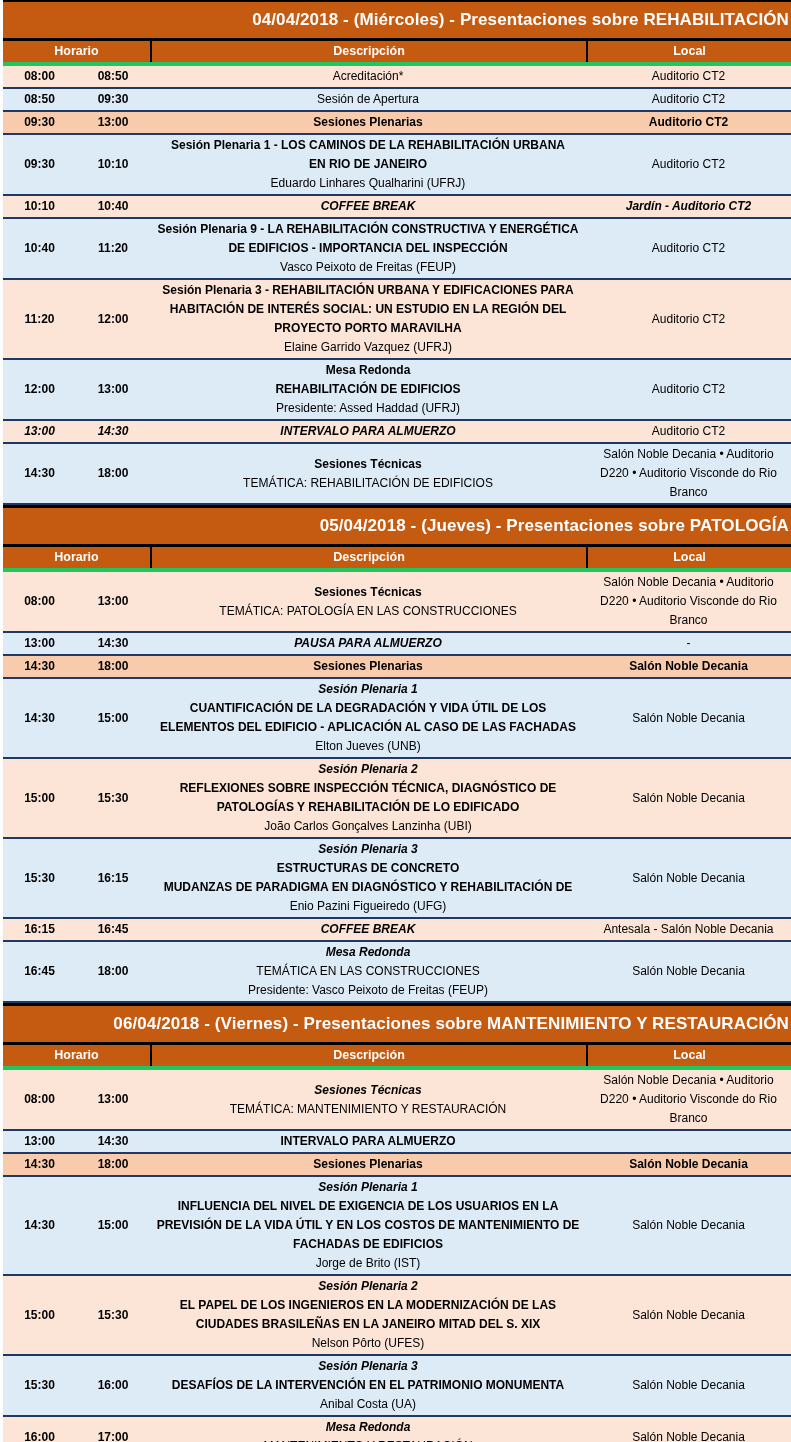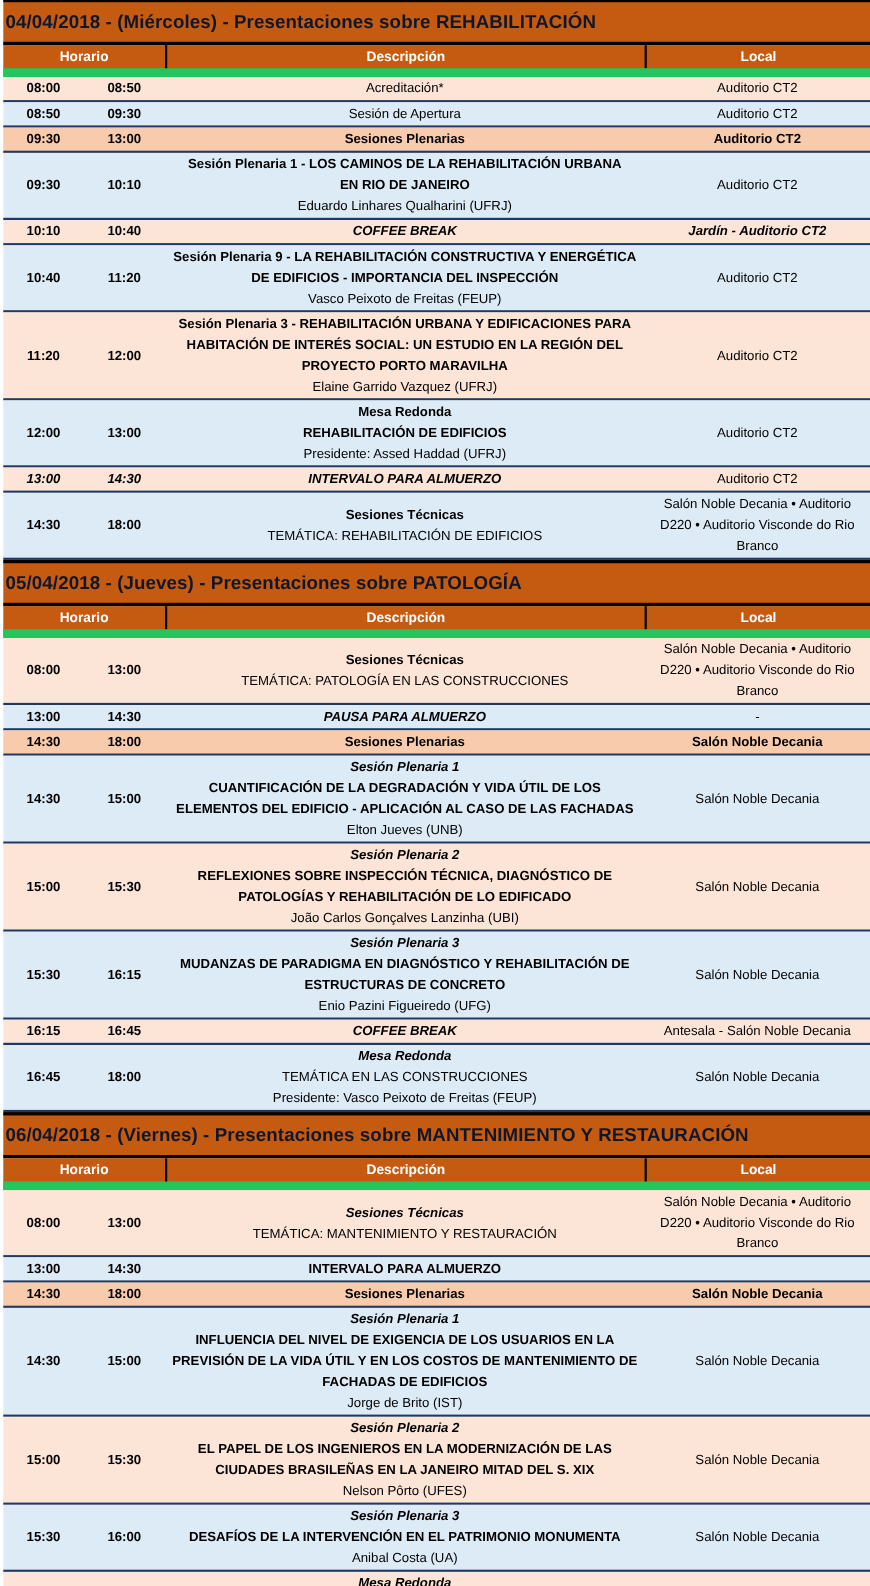--- a/index.html
+++ b/index.html
@@ -9,40 +9,40 @@
     color:#000;
     -webkit-font-smoothing:antialiased;
   }
   .schedule{
     margin-left:3px;
     width:788px;
   }
   .day-section{width:788px;}
   .day-title{
     background:var(--orange);
-    color:#0f172a;
+    color:#ffffff;
     font-weight:bold;
     font-size:17px;
-    text-align:left;
+    text-align:right;
     padding:8px 2px;
     border-top:3px solid #000;
     border-bottom:3px solid #000;
     letter-spacing:.1px;
   }
   .day-section:first-child .day-title{border-top:2px solid #000;}
   .header-row{
     display:grid;
     grid-template-columns:147px 436px 205px;
     background:var(--orange);
     color:#fff;
     font-weight:bold;
     font-size:12.5px;
     text-align:center;
     line-height:19px;
-    border-bottom:8px solid #22c55e;
+    border-bottom:4px solid #22c55e;
   }
   .hcell{padding:1px 0;}
   .hcell + .hcell{border-left:2px solid #000;}
   .row{
     display:grid;
     grid-template-columns:73px 74px 436px 205px;
     align-items:center;
     text-align:center;
     font-size:12px;
     line-height:19px;
@@ -242,22 +242,22 @@
         </div>
         <div class="lcell">
           <div class="lline ">Salón Noble Decania</div>
         </div>
       </div>
       <div class="row bg-blue">
         <div class="tcell ">15:30</div>
         <div class="tcell ">16:15</div>
         <div class="dcell">
           <div class="dline bi">Sesión Plenaria  3</div>
+          <div class="dline b">ESTRUCTURAS DE CONCRETO</div>
           <div class="dline b">MUDANZAS DE PARADIGMA EN DIAGNÓSTICO Y REHABILITACIÓN DE</div>
-          <div class="dline b">ESTRUCTURAS DE CONCRETO</div>
           <div class="dline ">Enio Pazini Figueiredo (UFG)</div>
         </div>
         <div class="lcell">
           <div class="lline ">Salón Noble Decania</div>
         </div>
       </div>
       <div class="row bg-peach">
         <div class="tcell ">16:15</div>
         <div class="tcell ">16:45</div>
         <div class="dcell">

